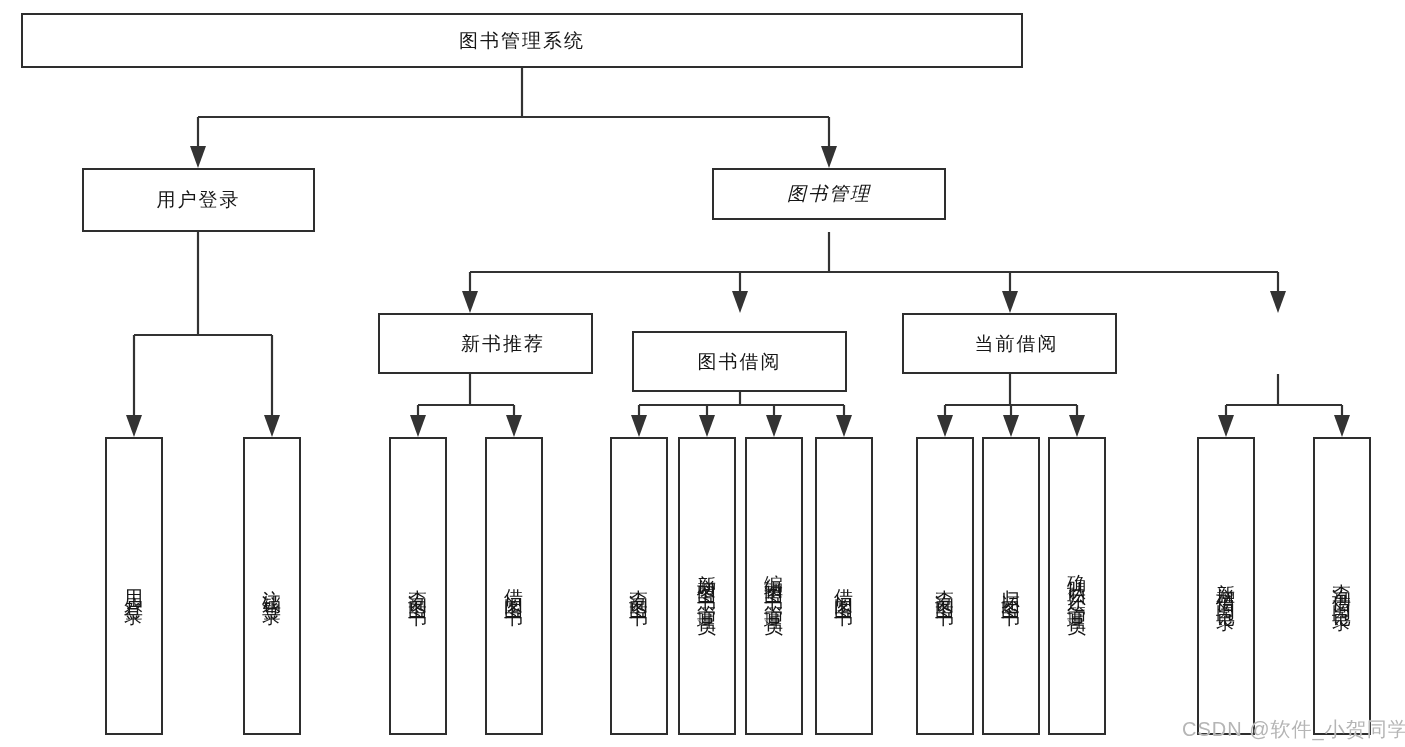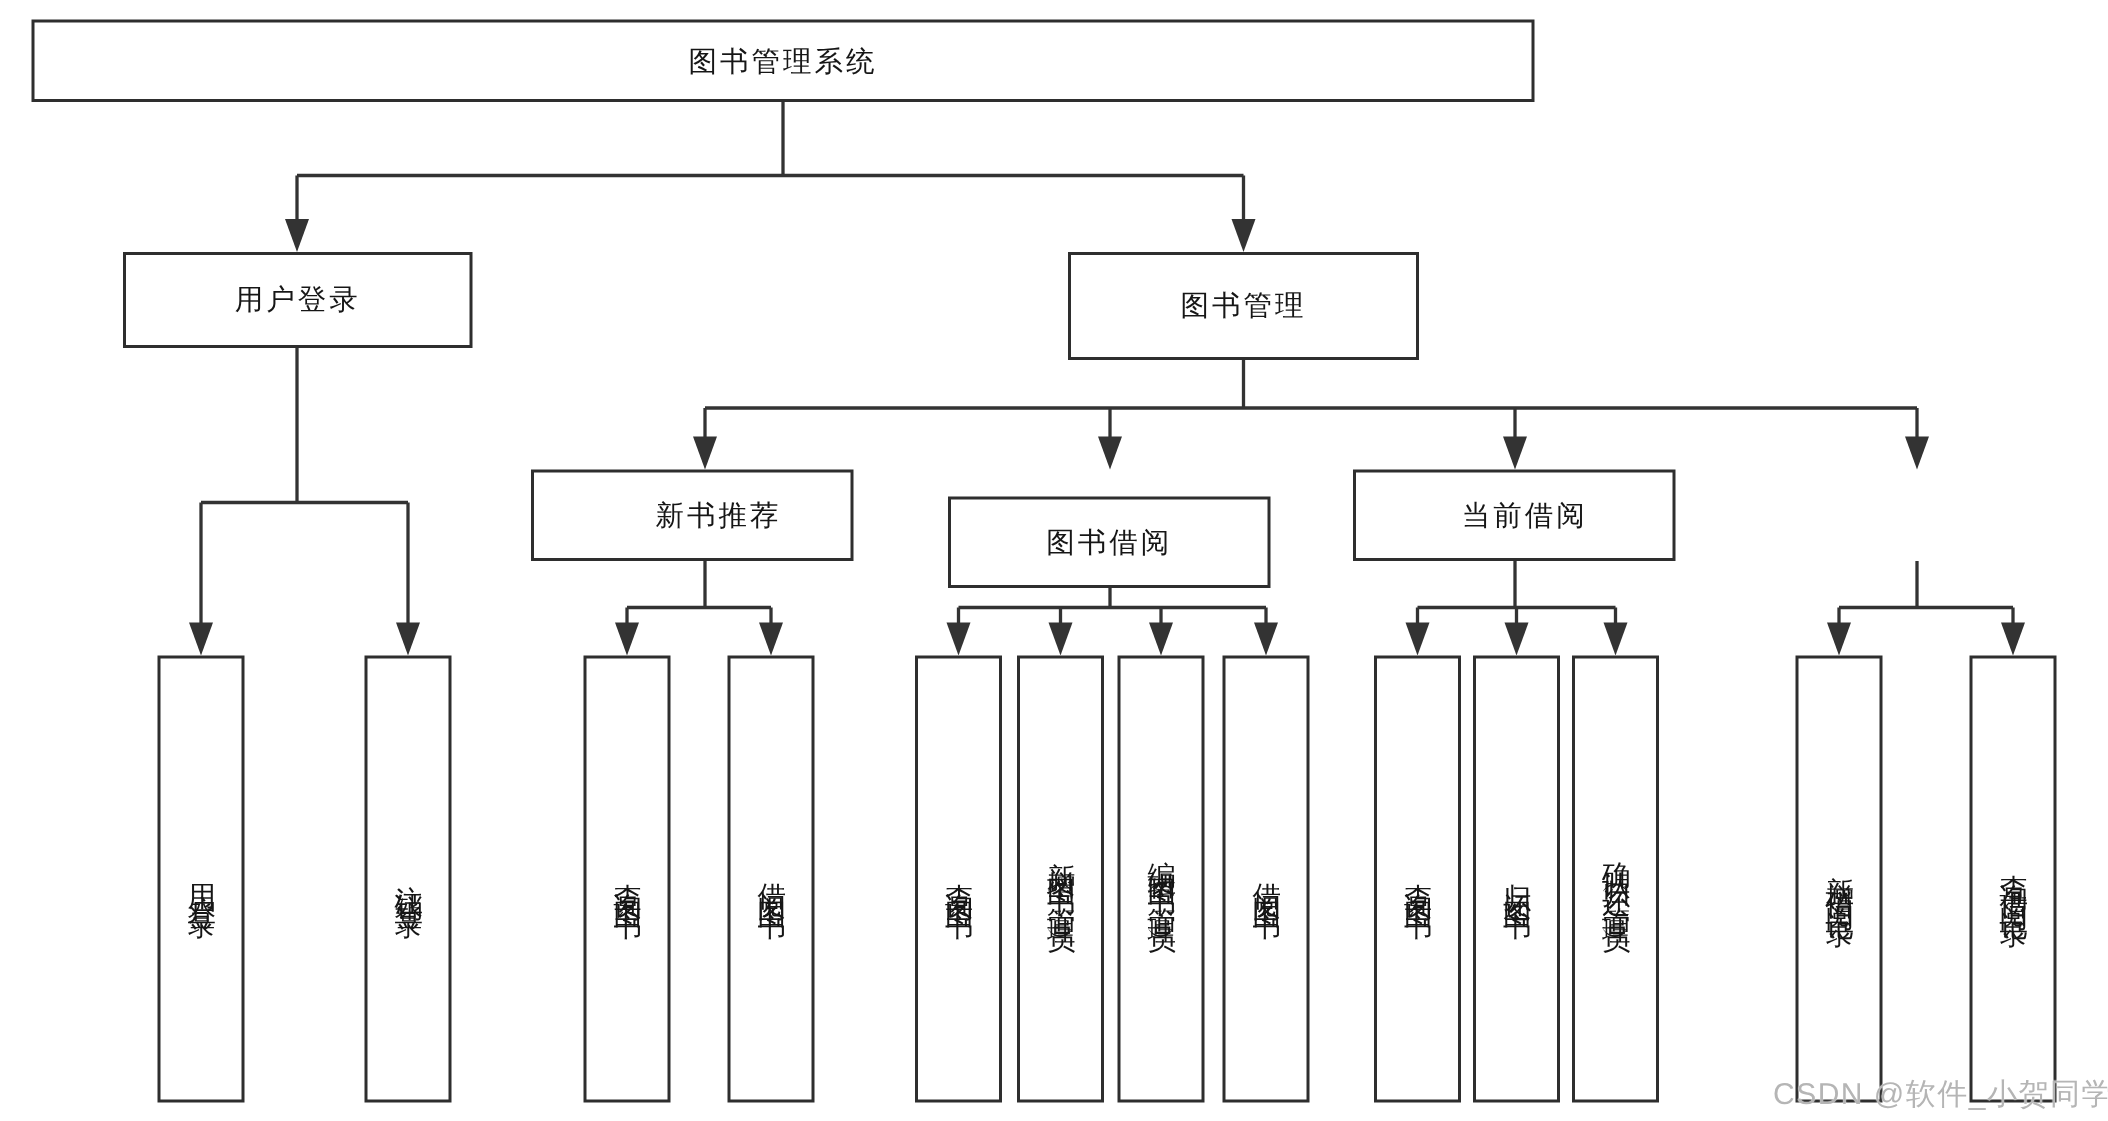--- a/index.html
+++ b/index.html
@@ -48,23 +48,23 @@
     text-orientation: mixed;
     font-size: 19px;
     letter-spacing: 0.32em;
     line-height: 1;
     white-space: nowrap;
   }
   
   #n-root   { left: 21px;  top: 13px;  width: 1002px; height: 55px; }
   
   #n-login  { left: 82px;  top: 168px; width: 233px; height: 64px; }
-  #n-manage { left: 712px; top: 168px; width: 234px; height: 72px; }
-  
-  #n-recommend { left: 354px;  top: 313px; width: 215px; height: 61px; padding-left: 35px; }
+  #n-manage { left: 712px; top: 168px; width: 234px; height: 52px; font-style: italic; }
+  
+  #n-recommend { left: 378px;  top: 313px; width: 215px; height: 61px; padding-left: 35px; }
   #n-borrow    { left: 632px;  top: 331px; width: 215px; height: 61px; }
   #n-current   { left: 902px;  top: 313px; width: 215px; height: 61px; padding-left: 14px; }
   #n-records   { left: 1170px; top: 313px; width: 215px; height: 61px; }
   
   #lf-login-0  { left: 105px; }
   #lf-login-1  { left: 243px; }
   #lf-rec-0    { left: 389px; }
   #lf-rec-1    { left: 485px; }
   #lf-bor-0    { left: 610px; }
   #lf-bor-1    { left: 678px; }

